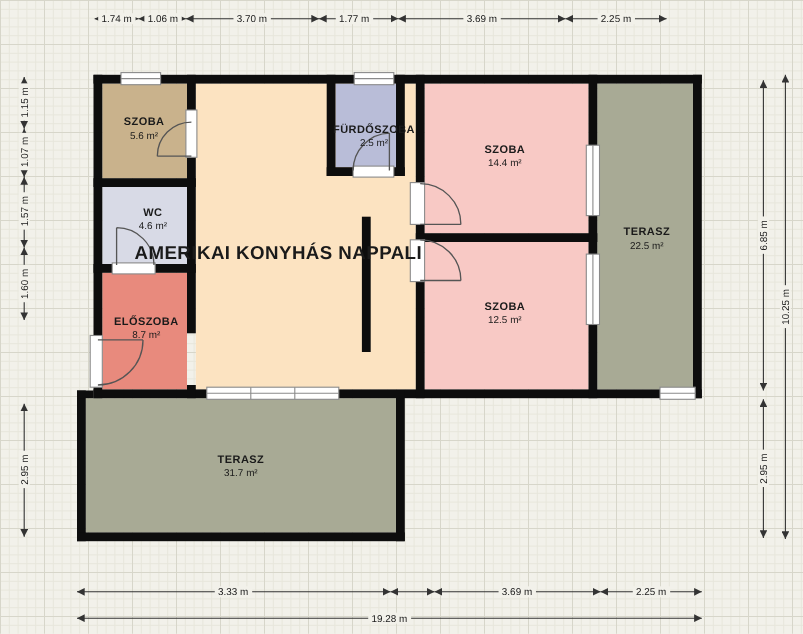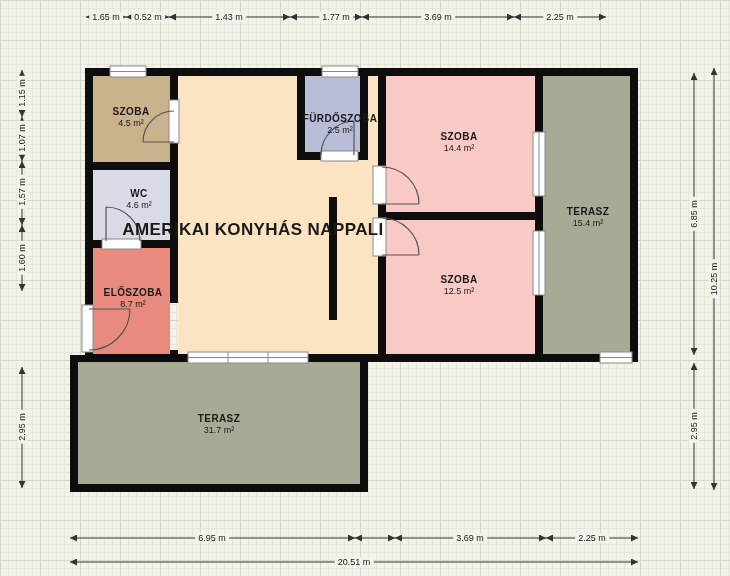--- a/index.html
+++ b/index.html
@@ -159,21 +159,21 @@
       <line class="dim-line" x1="22" y1="367" x2="22" y2="488" marker-start="url(#ar)" marker-end="url(#ar)"></line>
 
       <line class="dim-line" x1="694" y1="73" x2="694" y2="355" marker-start="url(#ar)" marker-end="url(#ar)"></line>
       <line class="dim-line" x1="694" y1="363" x2="694" y2="489" marker-start="url(#ar)" marker-end="url(#ar)"></line>
       <line class="dim-line" x1="714" y1="68" x2="714" y2="490" marker-start="url(#ar)" marker-end="url(#ar)"></line>
     </g>
   </svg>
 
   <div class="room-label" style="left:131px;top:117px">
     <div class="rname">SZOBA</div>
-    <div class="rarea">4.5 m²</div>
+    <div class="rarea">5.6 m²</div>
   </div>
   <div class="room-label" style="left:139px;top:199px">
     <div class="rname">WC</div>
     <div class="rarea">4.6 m²</div>
   </div>
   <div class="room-label" style="left:133px;top:298px">
     <div class="rname">ELŐSZOBA</div>
     <div class="rarea">8.7 m²</div>
   </div>
   <div class="room-label big" style="left:253px;top:230px">
@@ -186,38 +186,38 @@
   <div class="room-label" style="left:459px;top:142px">
     <div class="rname">SZOBA</div>
     <div class="rarea">14.4 m²</div>
   </div>
   <div class="room-label" style="left:459px;top:285px">
     <div class="rname">SZOBA</div>
     <div class="rarea">12.5 m²</div>
   </div>
   <div class="room-label" style="left:588px;top:217px">
     <div class="rname">TERASZ</div>
-    <div class="rarea">15.4 m²</div>
+    <div class="rarea">22.5 m²</div>
   </div>
   <div class="room-label" style="left:219px;top:424px">
     <div class="rname">TERASZ</div>
     <div class="rarea">31.7 m²</div>
   </div>
 
-  <div class="dim" style="left:106px;top:17px">1.65 m</div>
-  <div class="dim" style="left:148px;top:17px">0.52 m</div>
-  <div class="dim" style="left:229px;top:17px">1.43 m</div>
-  <div class="dim" style="left:336px;top:17px">1.77 m</div>
+  <div class="dim" style="left:106px;top:17px">1.74 m</div>
+  <div class="dim" style="left:148px;top:17px">1.06 m</div>
+  <div class="dim" style="left:229px;top:17px">3.70 m</div>
+  <div class="dim" style="left:322px;top:17px">1.77 m</div>
   <div class="dim" style="left:438px;top:17px">3.69 m</div>
   <div class="dim" style="left:560px;top:17px">2.25 m</div>
 
-  <div class="dim" style="left:212px;top:538px">6.95 m</div>
+  <div class="dim" style="left:212px;top:538px">3.33 m</div>
   <div class="dim" style="left:470px;top:538px">3.69 m</div>
   <div class="dim" style="left:592px;top:538px">2.25 m</div>
-  <div class="dim" style="left:354px;top:562px">20.51 m</div>
+  <div class="dim" style="left:354px;top:562px">19.28 m</div>
 
   <div class="dim v" style="left:22px;top:93px">1.15 m</div>
   <div class="dim v" style="left:22px;top:138px">1.07 m</div>
   <div class="dim v" style="left:22px;top:192px">1.57 m</div>
   <div class="dim v" style="left:22px;top:258px">1.60 m</div>
   <div class="dim v" style="left:22px;top:427px">2.95 m</div>
 
   <div class="dim v" style="left:694px;top:214px">6.85 m</div>
   <div class="dim v" style="left:694px;top:426px">2.95 m</div>
   <div class="dim v" style="left:714px;top:279px">10.25 m</div>

